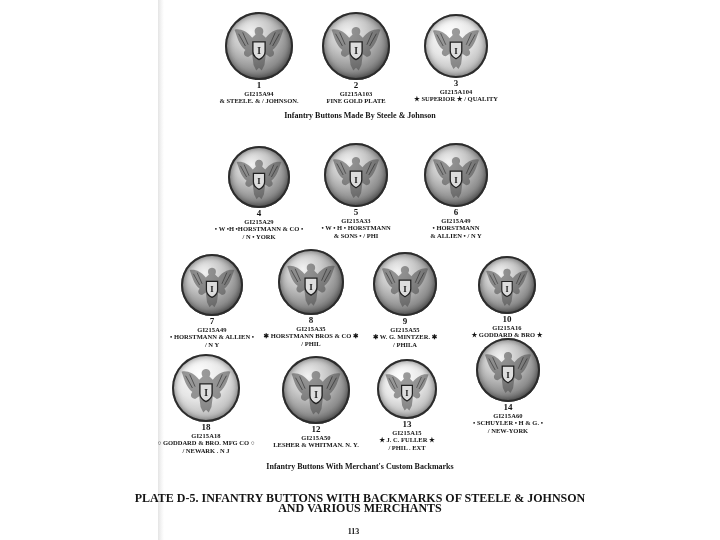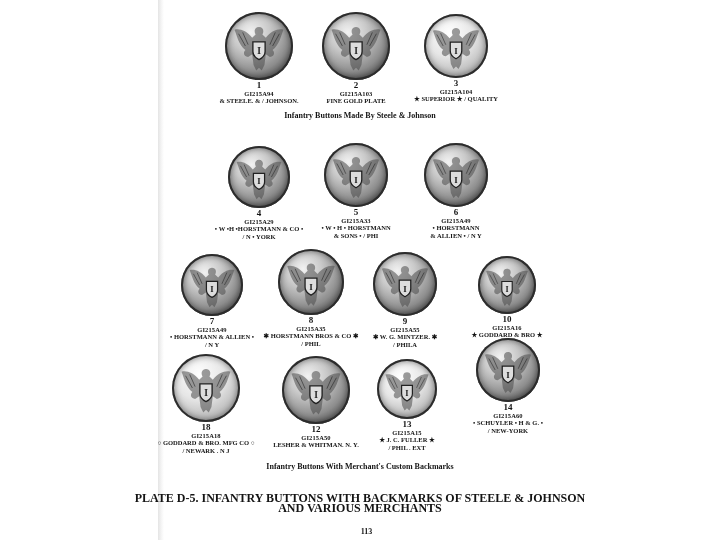--- a/index.html
+++ b/index.html
@@ -33,21 +33,21 @@
     .mark { font-size: 6.5px; font-weight: bold; line-height: 7.5px; text-align: center; white-space: nowrap; }
     .section-caption {
       position: absolute; left: 0; width: 720px; text-align: center;
       font-size: 8px; font-weight: bold;
     }
     .plate-caption {
       position: absolute; left: 0; width: 720px; text-align: center;
       font-size: 12px; font-weight: bold; line-height: 11px;
     }
     .page-number {
-      position: absolute; left: 16px; width: 701px; text-align: center; top: 527px;
+      position: absolute; left: 3px; width: 701px; text-align: center; top: 527px;
       font-size: 8px; font-weight: bold;
     }
   </style>
 </head>
 <body>
 
 <div class="page-shadow"></div>
 
 <svg width="0" height="0" style="position:absolute">
   <defs>

